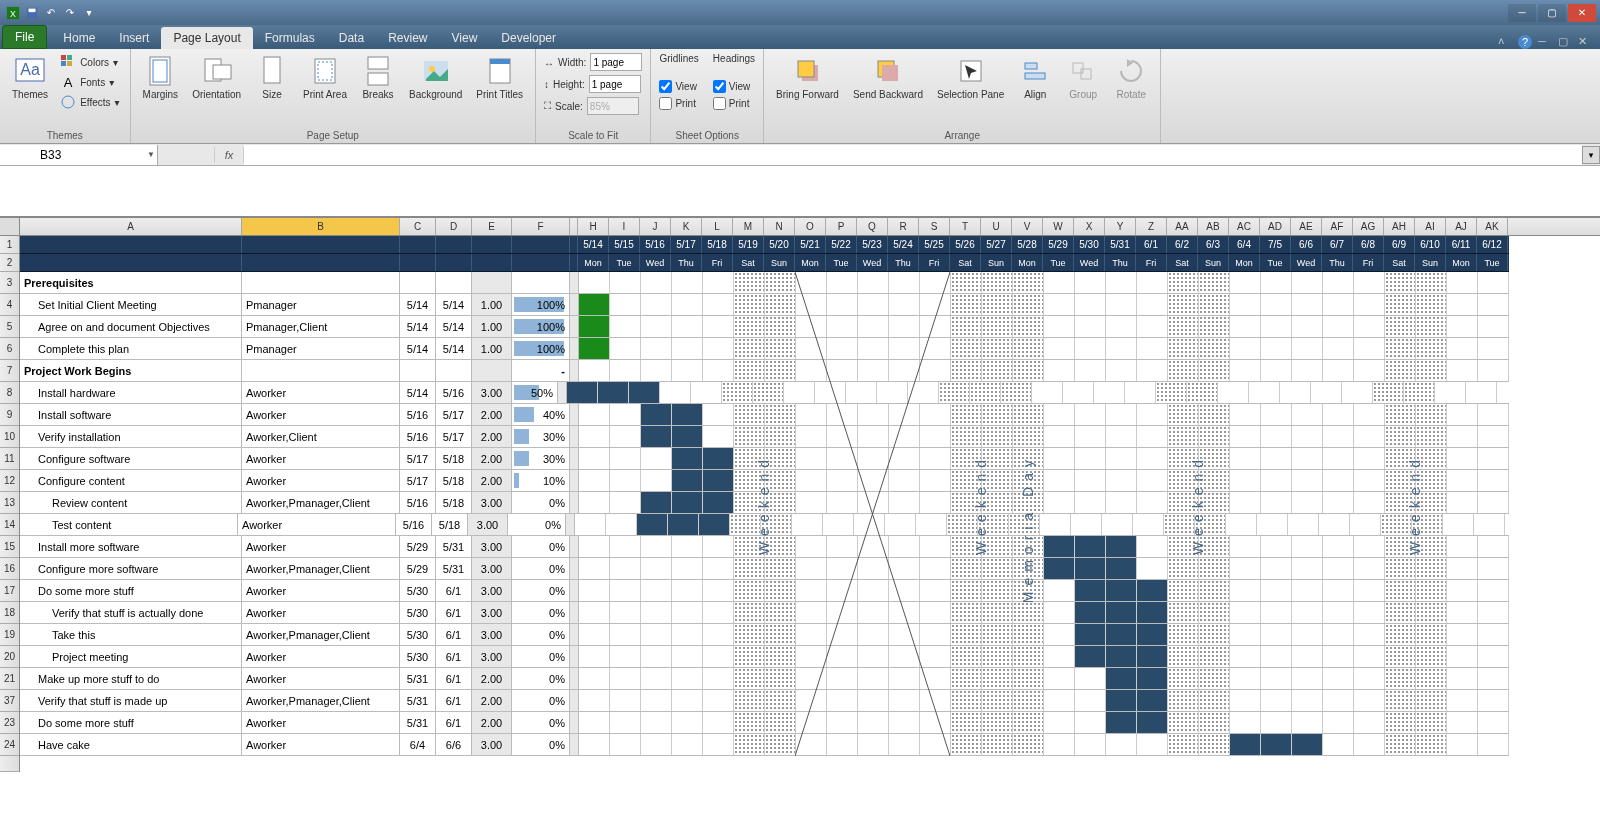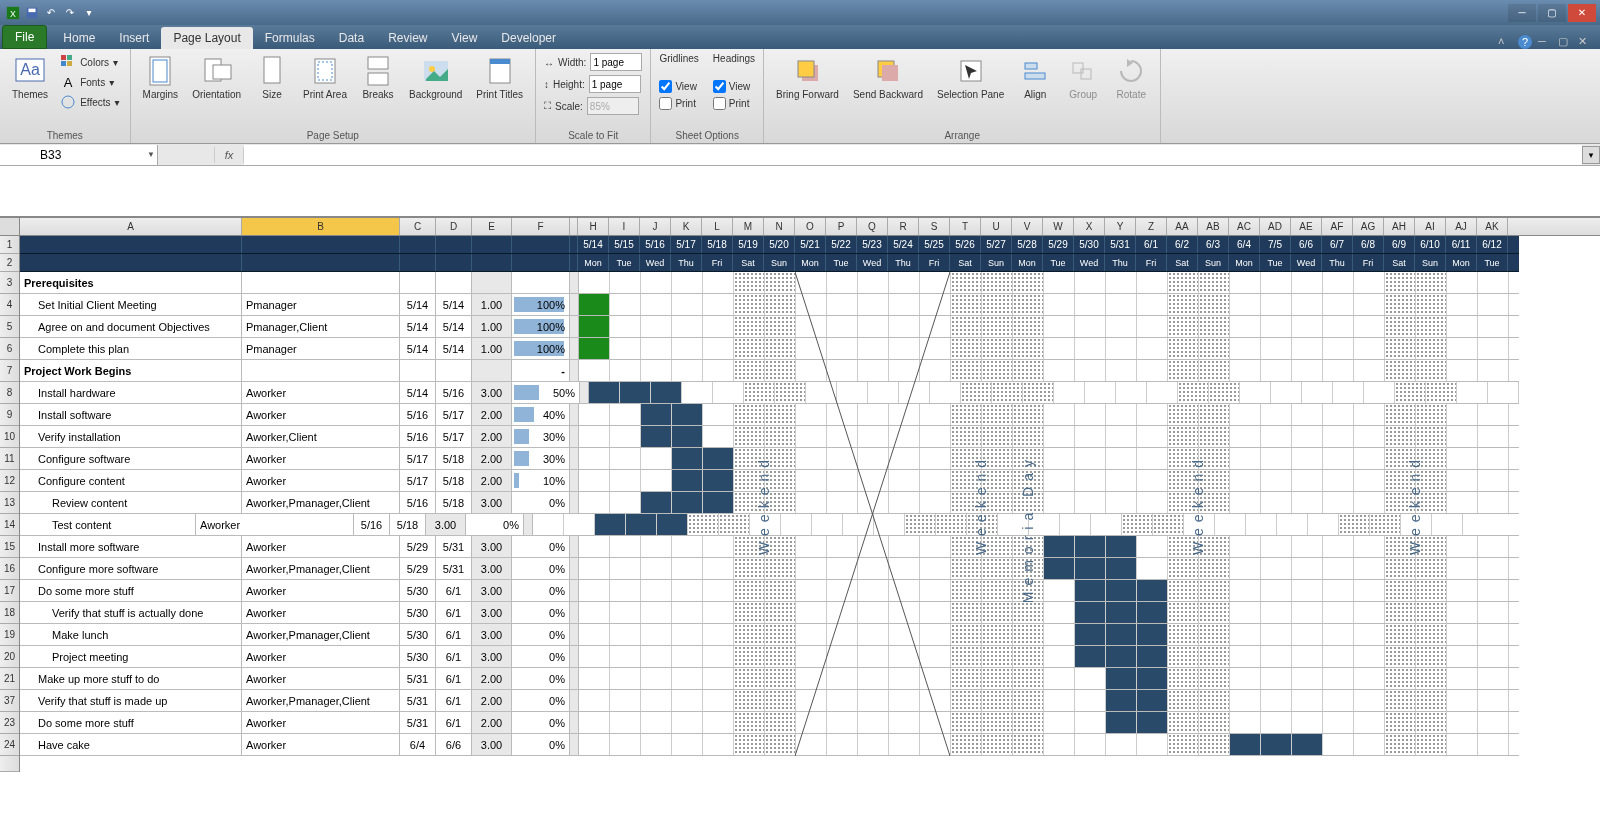--- a/index.html
+++ b/index.html
@@ -733,21 +733,21 @@
           <div class="gcell wk" style="width: 31px;"></div>
           <div class="gcell" style="width: 31px;"></div>
           <div class="gcell" style="width: 31px;"></div>
         </div>
         <div class="drow">
           <div class="cell task indent1" style="width: 222px;">Install hardware</div>
           <div class="cell" style="width: 158px;">Aworker</div>
           <div class="cell ctr" style="width: 36px;">5/14</div>
           <div class="cell ctr" style="width: 36px;">5/16</div>
           <div class="cell days" style="width: 40px;">3.00</div>
-          <div class="cell complete" style="width: 68px;">
+          <div class="cell complete" style="width: 46px;">
             <div class="bar" style="width: 25px;"></div>
             <span style="position: relative;">50%</span>
           </div>
           <div class="cell" style="width: 8px; background: rgb(232, 232, 232);"></div>
           <div class="gcell prog" style="width: 31px;"></div>
           <div class="gcell prog" style="width: 31px;"></div>
           <div class="gcell prog" style="width: 31px;"></div>
           <div class="gcell" style="width: 31px;"></div>
           <div class="gcell" style="width: 31px;"></div>
           <div class="gcell wk" style="width: 31px;"></div>
@@ -980,21 +980,21 @@
           <div class="gcell" style="width: 31px;"></div>
           <div class="gcell" style="width: 31px;"></div>
           <div class="gcell" style="width: 31px;"></div>
           <div class="gcell" style="width: 31px;"></div>
           <div class="gcell wk" style="width: 31px;"></div>
           <div class="gcell wk" style="width: 31px;"></div>
           <div class="gcell" style="width: 31px;"></div>
           <div class="gcell" style="width: 31px;"></div>
         </div>
         <div class="drow">
-          <div class="cell task indent2" style="width: 176px;">Test content</div>
+          <div class="cell task indent2" style="width: 218px;">Test content</div>
           <div class="cell" style="width: 158px;">Aworker</div>
           <div class="cell ctr" style="width: 36px;">5/16</div>
           <div class="cell ctr" style="width: 36px;">5/18</div>
           <div class="cell days" style="width: 40px;">3.00</div>
           <div class="cell complete" style="width: 58px;">
             <div class="bar" style="width: 0px;"></div>
             <span style="position: relative;">0%</span>
           </div>
           <div class="cell" style="width: 8px; background: rgb(232, 232, 232);"></div>
           <div class="gcell" style="width: 31px;"></div>
@@ -1190,21 +1190,21 @@
           <div class="gcell" style="width: 31px;"></div>
           <div class="gcell" style="width: 31px;"></div>
           <div class="gcell" style="width: 31px;"></div>
           <div class="gcell" style="width: 31px;"></div>
           <div class="gcell wk" style="width: 31px;"></div>
           <div class="gcell wk" style="width: 31px;"></div>
           <div class="gcell" style="width: 31px;"></div>
           <div class="gcell" style="width: 31px;"></div>
         </div>
         <div class="drow">
-          <div class="cell task indent2" style="width: 222px;">Make lunch</div>
+          <div class="cell task indent2" style="width: 222px;">Take this</div>
           <div class="cell" style="width: 158px;">Aworker,Pmanager,Client</div>
           <div class="cell ctr" style="width: 36px;">5/30</div>
           <div class="cell ctr" style="width: 36px;">6/1</div>
           <div class="cell days" style="width: 40px;">3.00</div>
           <div class="cell complete" style="width: 58px;">
             <div class="bar" style="width: 0px;"></div>
             <span style="position: relative;">0%</span>
           </div>
           <div class="cell" style="width: 8px; background: rgb(232, 232, 232);"></div>
           <div class="gcell" style="width: 31px;"></div>

